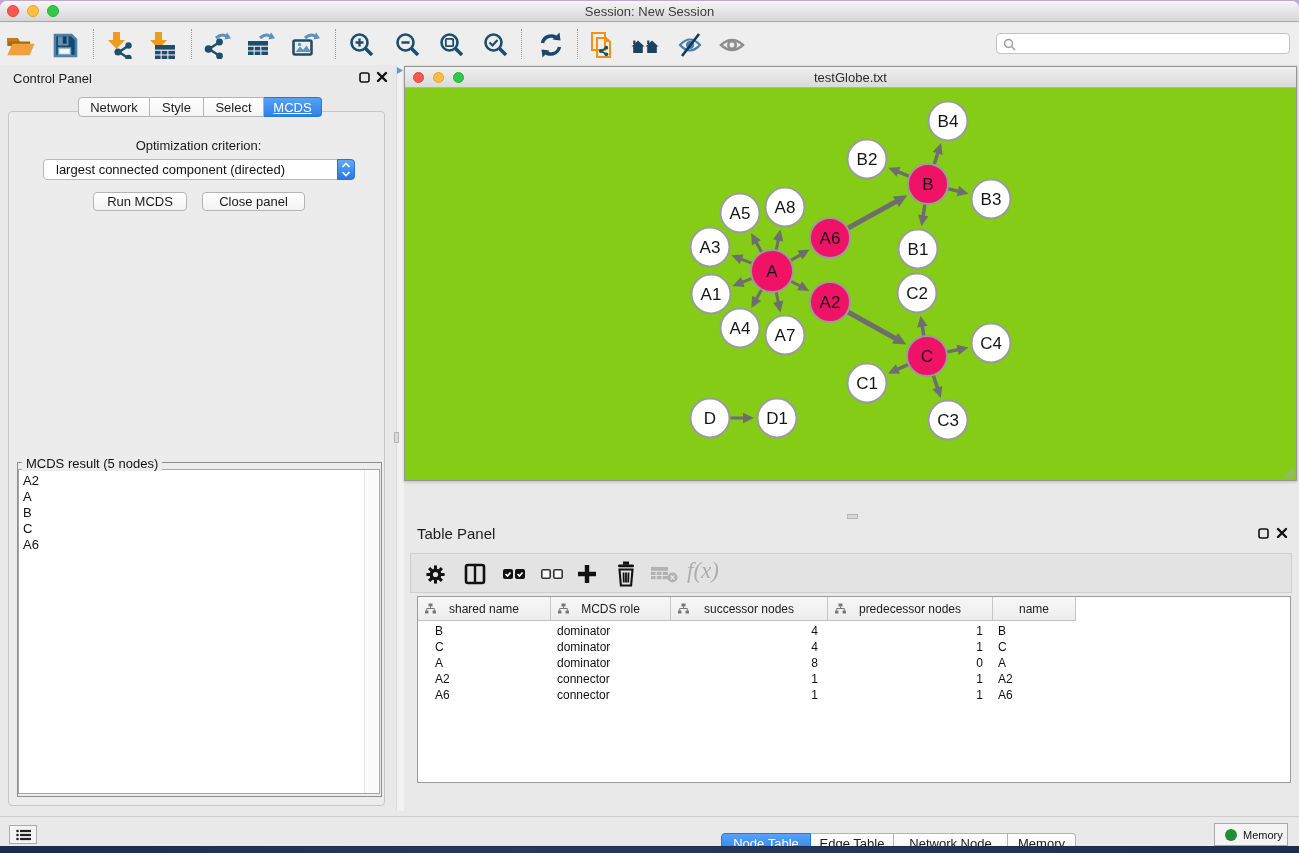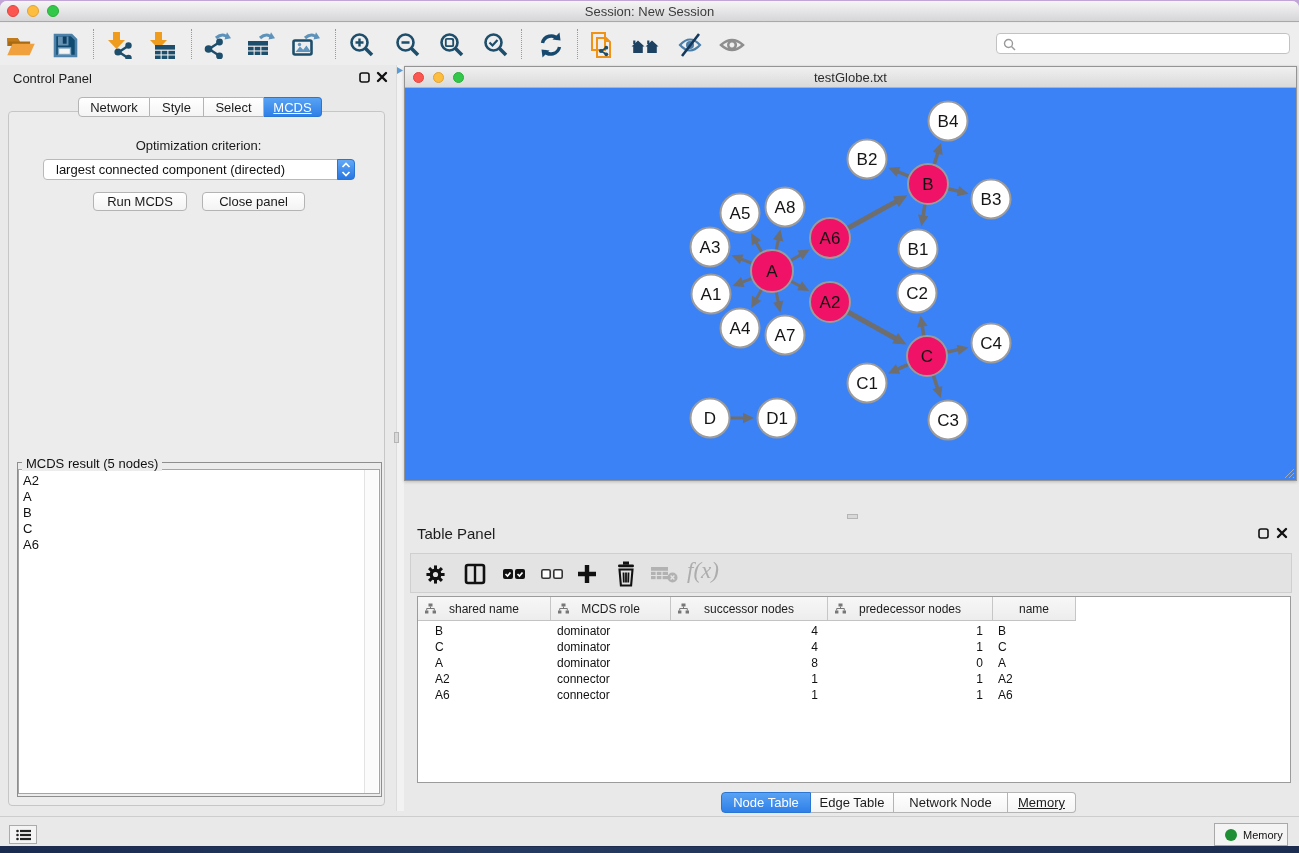--- a/index.html
+++ b/index.html
@@ -33,37 +33,37 @@
 #opt-label { left:0; top:137px; width:397px; text-align:center; font-size:13px; color:#1a1a1a; }
 #combo { left:43px; top:158px; width:312px; height:21px; background:#fff; border:1px solid #b9b9b9; border-radius:4px; font-size:13px; color:#111; line-height:19px; padding-left:12px; }
 #combo .step { position:absolute; right:-1px; top:-1px; width:18px; height:21px; border-radius:0 4px 4px 0; background:linear-gradient(#64a9f7,#2677e3); border:1px solid #2b74d4; }
 .btn { position:absolute; height:19px; background:linear-gradient(#ffffff,#f3f3f3); border:1px solid #b4b4b4; border-radius:4px; font-size:13px; color:#1a1a1a; text-align:center; line-height:17px; }
 
 #fieldset { left:17px; top:461px; width:365px; height:335px; border:1px solid #8e8e8e; }
 #fieldset-label { left:22px; top:455px; font-size:13px; color:#111; background:#ececec; padding:0 4px; }
 #mcds-list { left:18px; top:468px; width:362px; height:325px; background:#fff; border:1px solid #a5a5a5; font-size:13px; color:#111; line-height:16px; padding:3px 0 0 4px; }
 #mcds-scroll { left:364px; top:469px; width:14px; height:323px; background:#fbfbfb; border-left:1px solid #e3e3e3; }
 
-#netwin { left:404px; top:65px; width:893px; height:415px; background:#3b82f6; border:1px solid #949494; box-shadow:0 1px 3px rgba(0,0,0,0.2); }
+#netwin { left:404px; top:65px; width:893px; height:415px; background:#84cc16; border:1px solid #949494; box-shadow:0 1px 3px rgba(0,0,0,0.2); }
 #nw-titlebar { position:absolute; left:0; top:0; right:0; height:21px; background:linear-gradient(#f1f0f1,#dbdadb); border-bottom:1px solid #b3b3b3; }
 #nw-titlebar .l1 { left:8px; top:5px; width:11px; height:11px; background:#fc5650; border:0.5px solid #e2443e; }
 #nw-titlebar .l2 { left:28px; top:5px; width:11px; height:11px; background:#fdbd3e; border:0.5px solid #e0a334; }
 #nw-titlebar .l3 { left:48px; top:5px; width:11px; height:11px; background:#34c84a; border:0.5px solid #2aad3c; }
 #nw-titlebar .title { position:absolute; left:0; right:0; top:3px; text-align:center; font-size:13px; color:#2c2c2c; }
 
 #tp-title { left:417px; top:524px; font-size:15px; color:#1c1c1c; }
 #tp-toolbar { left:410px; top:552px; width:882px; height:40px; background:#e3e3e3; border:1px solid #cfcfcf; }
 #tbl { left:417px; top:595px; width:874px; height:187px; background:#fff; border:1px solid #9b9b9b; }
 #tbl-head { position:absolute; left:0; top:0; height:24px; width:658px; display:flex; background:linear-gradient(#f7f7f7,#ededed); border-bottom:1px solid #c3c3c3; font-size:12px; color:#1c1c1c; }
 .th { position:relative; border-right:1px solid #c6c6c6; display:flex; align-items:center; justify-content:center; }
 .hi { position:absolute; left:7px; top:6px; }
 .tr { position:absolute; font-size:12px; color:#111; height:16px; line-height:16px; }
 .num { position:absolute; text-align:right; }
 
-#bot-tabs { left:673px; top:791px;padding-left:48px; }
+#bot-tabs { left:673px; top:832px;padding-left:48px; }
 #bot-tabs .tab { height:21px; }
 
 #statusdiv { left:0; top:815px; width:1299px; height:0; border-top:1px solid #cdcdcd; }
 #listbtn { left:9px; top:824px; width:28px; height:19px; background:#f4f4f4; border:1px solid #ababab; }
 #membtn { left:1214px; top:822px; width:74px; height:23px; background:#f4f4f4; border:1px solid #a9a9a9; font-size:11px; color:#111; }
 #bottomstrip { left:0; top:847px; width:1299px; height:6px; background:linear-gradient(90deg,#1a2b50,#253a60 40%,#1c2d52); }
 </style>
 </head>
 <body>
 <div id="desktop-top" class="abs"></div>

